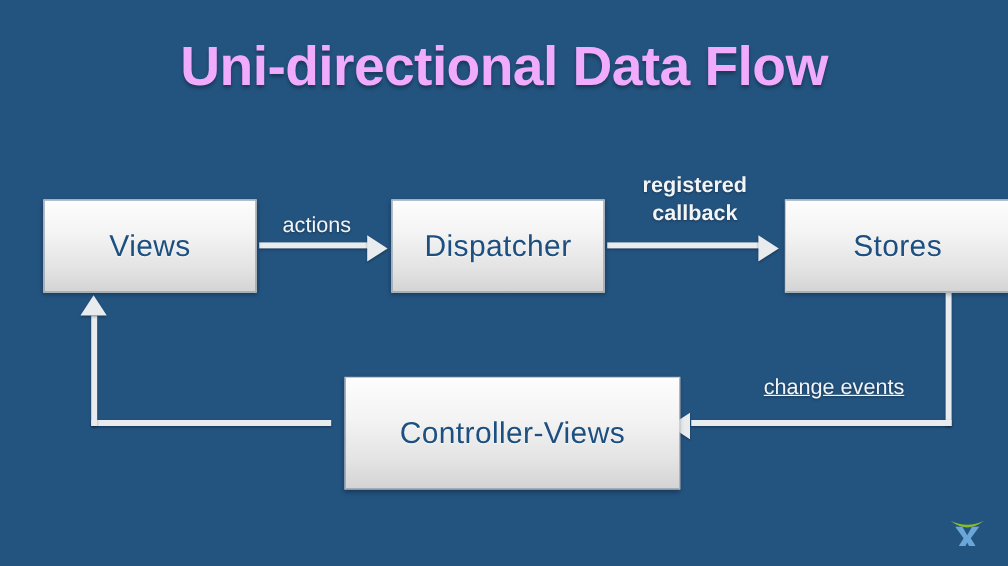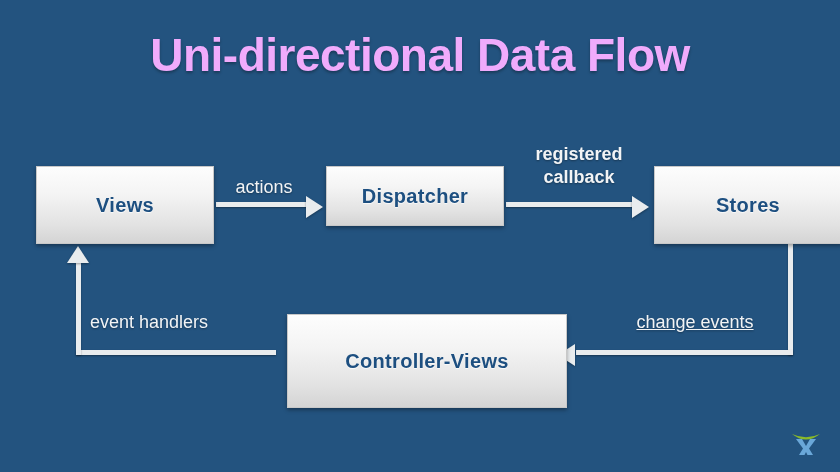--- a/index.html
+++ b/index.html
@@ -38,29 +38,29 @@
     background: linear-gradient(to bottom, #fdfdfd 0%, #f4f4f4 35%, #e3e3e3 75%, #d4d4d4 100%);
     border: 1px solid #c8c8c8;
     box-sizing: border-box;
     box-shadow: 0 2px 4px rgba(0,0,0,0.35);
     display: flex;
     align-items: center;
     justify-content: center;
   }
   .node-label {
     color: #1d4f80;
-    font-weight: bold;
-    font-size: 20px;
+    font-weight: normal;
+    font-size: 25px;
     letter-spacing: 0.3px;
     text-shadow: 0 1px 1px rgba(255,255,255,0.8);
     white-space: nowrap;
   }
 
   #node-views        { left: 36px;  top: 166px; width: 178px; height: 78px; }
-  #node-dispatcher   { left: 326px; top: 166px; width: 178px; height: 60px; }
+  #node-dispatcher   { left: 326px; top: 166px; width: 178px; height: 78px; }
   #node-stores       { left: 654px; top: 166px; width: 188px; height: 78px; }
   #node-controller   { left: 287px; top: 314px; width: 280px; height: 94px; }
 
   
   .edge-label {
     position: absolute;
     color: #f2f4f6;
     font-size: 18px;
     line-height: 23px;
     text-align: center;
@@ -144,21 +144,20 @@
   <div class="arrow left" id="edge-c-head"></div>
 
   <div class="line h" id="edge-d-horz"></div>
   <div class="line v" id="edge-d-vert"></div>
   <div class="arrow up" id="edge-d-head"></div>
 
   <div class="edge-label" id="label-actions">actions</div>
   <div class="edge-label" id="label-callback">registered
 callback</div>
   <div class="edge-label" id="label-change">change events</div>
-  <div class="edge-label" id="label-handlers">event handlers</div>
 
   <div class="node" id="node-views">
     <span class="node-label">Views</span>
   </div>
 
   <div class="node" id="node-dispatcher">
     <span class="node-label">Dispatcher</span>
   </div>
 
   <div class="node" id="node-stores">

